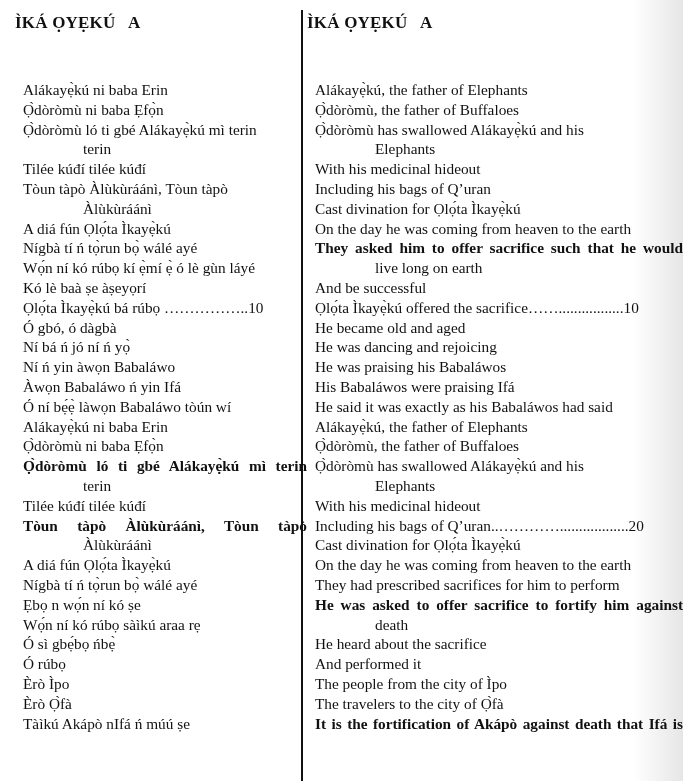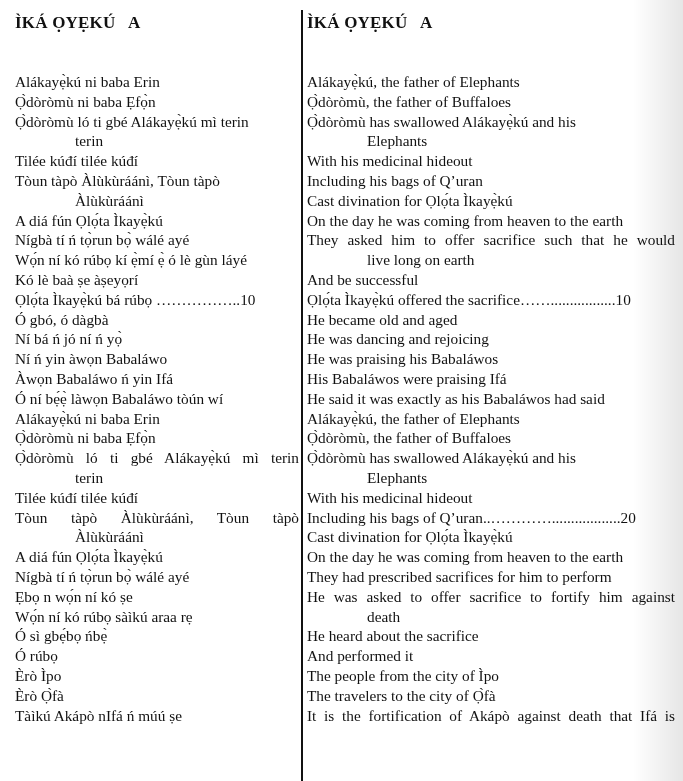--- a/index.html
+++ b/index.html
@@ -49,38 +49,39 @@
       top: 13px;
       font-weight: bold;
       font-size: 17px;
       white-space: pre;
       letter-spacing: 0.2px;
     }
     .lines {
       position: absolute;
       top: 72px;
       left: 0;
-      margin: 0;
+      margin: 8px;
       padding: 0;
       list-style: none;
     }
     .line {
       font-size: 15.3px;
       line-height: 19.8px;
       white-space: nowrap;
     }
     .line .cont {
       display: block;
       padding-left: 60px;
     }
     .line.justify .first {
       display: block;
       text-align: justify;
       text-align-last: justify;
       white-space: normal;
+      font-weight: bold;
     }
     .col-left .line.justify .first { width: 284px; }
     .col-right .line.justify .first { width: 368px; }
   </style>
 </head>
 <body>
 
 <div class="edge-shade"></div>
 
 <div class="col col-left">

